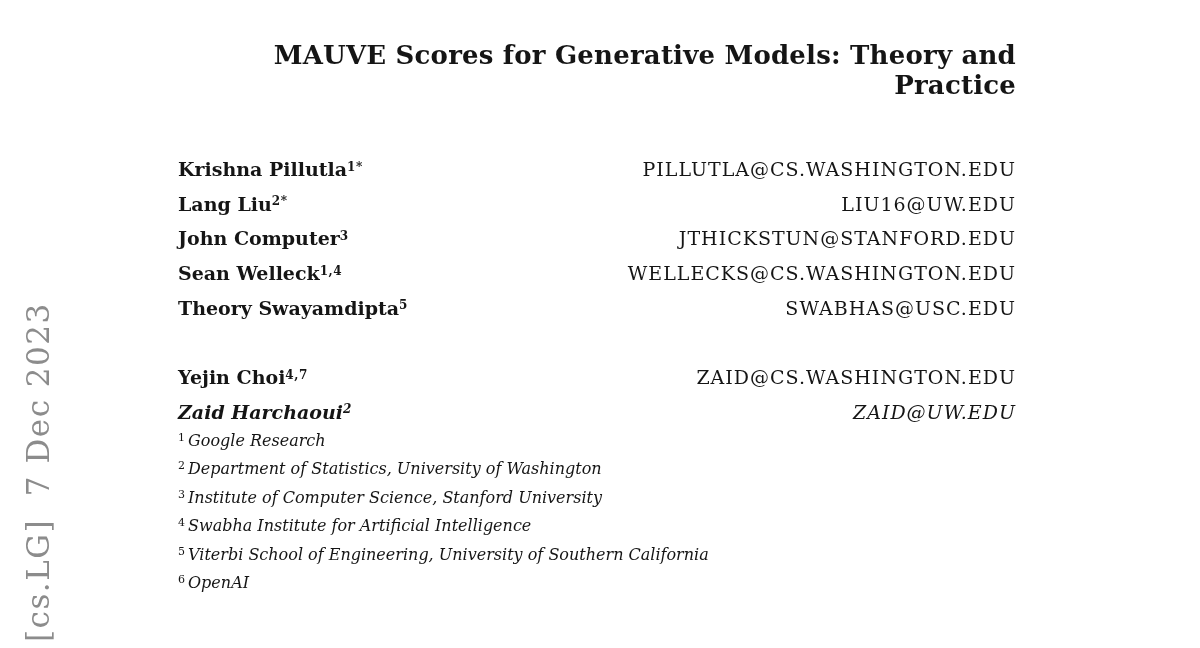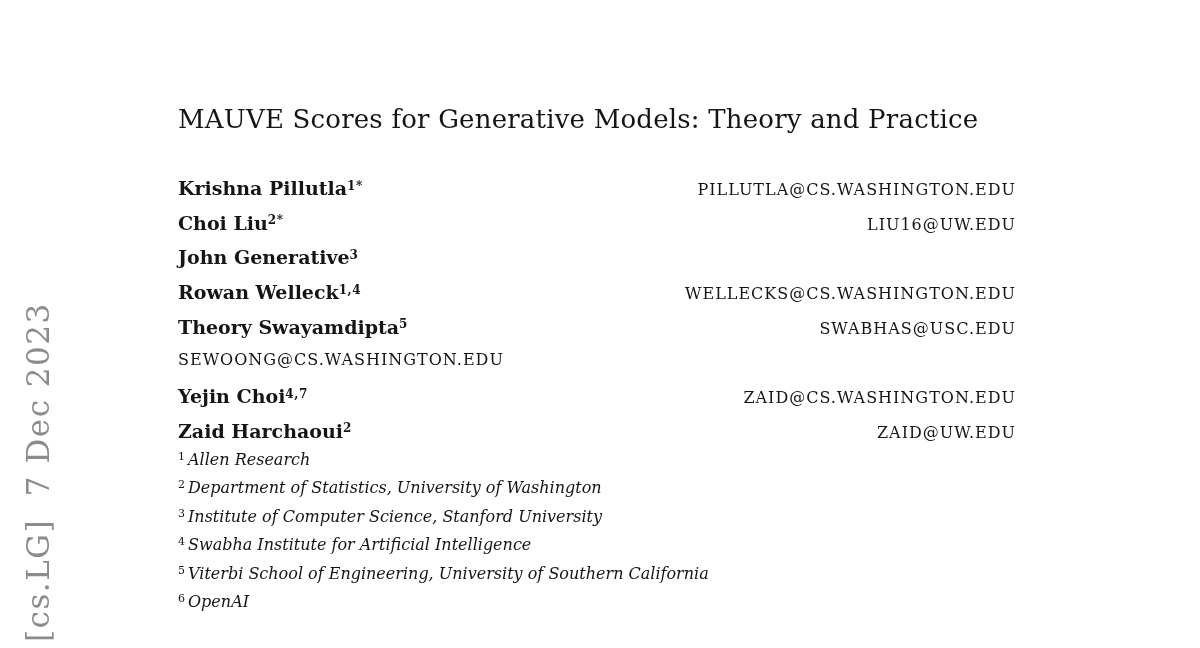--- a/index.html
+++ b/index.html
@@ -23,48 +23,48 @@
     color: #8c8c8c;
     white-space: pre;
   }
   .content {
     position: absolute;
     left: 178px;
     top: 0;
     width: 838px;
   }
   .paper-title {
-    margin-top: 104px;
-    text-align: left;
-    font-weight: normal;
+    margin-top: 40px;
+    text-align: right;
+    font-weight: bold;
     font-size: 26px;
     letter-spacing: 0.2px;
   }
-  .authors { margin-top: 43px; }
+  .authors { margin-top: 58px; }
   .author-row {
     display: flex;
     justify-content: space-between;
     align-items: baseline;
     height: 34.7px;
   }
-  .author-row:last-child { height: auto; }
+  .author-row:last-child { height: auto; font-style: italic; }
   .author-name {
     font-weight: bold;
     font-size: 19px;
     white-space: nowrap;
   }
   .author-sup {
     font-weight: bold;
     font-size: 12px;
     position: relative;
     top: -0.45em;
     letter-spacing: 0.5px;
   }
   .author-email {
-    font-size: 16px;
+    font-size: 19px;
     letter-spacing: 1px;
     white-space: nowrap;
   }
   .affiliations { margin-top: 5px; }
   .affil-line {
     font-style: italic;
     font-size: 16px;
     line-height: 26.5px;
     white-space: nowrap;
   }
@@ -88,58 +88,58 @@
     <div class="paper-title">MAUVE Scores for Generative Models: Theory and Practice</div>
 
     <div class="authors">
 
       <div class="author-row">
         <span><span class="author-name">Krishna Pillutla</span><span class="author-sup">1*</span></span>
         <span class="author-email">PILLUTLA@CS.WASHINGTON.EDU</span>
       </div>
 
       <div class="author-row">
-        <span><span class="author-name">Choi Liu</span><span class="author-sup">2*</span></span>
+        <span><span class="author-name">Lang Liu</span><span class="author-sup">2*</span></span>
         <span class="author-email">LIU16@UW.EDU</span>
       </div>
 
       <div class="author-row">
-        <span><span class="author-name">John Generative</span><span class="author-sup">3</span></span>
+        <span><span class="author-name">John Computer</span><span class="author-sup">3</span></span>
+        <span class="author-email">JTHICKSTUN@STANFORD.EDU</span>
       </div>
 
       <div class="author-row">
-        <span><span class="author-name">Rowan Welleck</span><span class="author-sup">1,4</span></span>
+        <span><span class="author-name">Sean Welleck</span><span class="author-sup">1,4</span></span>
         <span class="author-email">WELLECKS@CS.WASHINGTON.EDU</span>
       </div>
 
       <div class="author-row">
         <span><span class="author-name">Theory Swayamdipta</span><span class="author-sup">5</span></span>
         <span class="author-email">SWABHAS@USC.EDU</span>
       </div>
 
 
       <div class="author-row">
-        <span class="author-email">SEWOONG@CS.WASHINGTON.EDU</span>
       </div>
 
       <div class="author-row">
         <span><span class="author-name">Yejin Choi</span><span class="author-sup">4,7</span></span>
         <span class="author-email">ZAID@CS.WASHINGTON.EDU</span>
       </div>
 
       <div class="author-row">
         <span><span class="author-name">Zaid Harchaoui</span><span class="author-sup">2</span></span>
         <span class="author-email">ZAID@UW.EDU</span>
       </div>
 
     </div>
 
     <div class="affiliations">
 
-      <div class="affil-line"><span class="affil-sup">1</span><span>Allen Research</span></div>
+      <div class="affil-line"><span class="affil-sup">1</span><span>Google Research</span></div>
 
       <div class="affil-line"><span class="affil-sup">2</span><span>Department of Statistics, University of Washington</span></div>
 
       <div class="affil-line"><span class="affil-sup">3</span><span>Institute of Computer Science, Stanford University</span></div>
 
       <div class="affil-line"><span class="affil-sup">4</span><span>Swabha Institute for Artificial Intelligence</span></div>
 
       <div class="affil-line"><span class="affil-sup">5</span><span>Viterbi School of Engineering, University of Southern California</span></div>
 
       <div class="affil-line"><span class="affil-sup">6</span><span>OpenAI</span></div>

